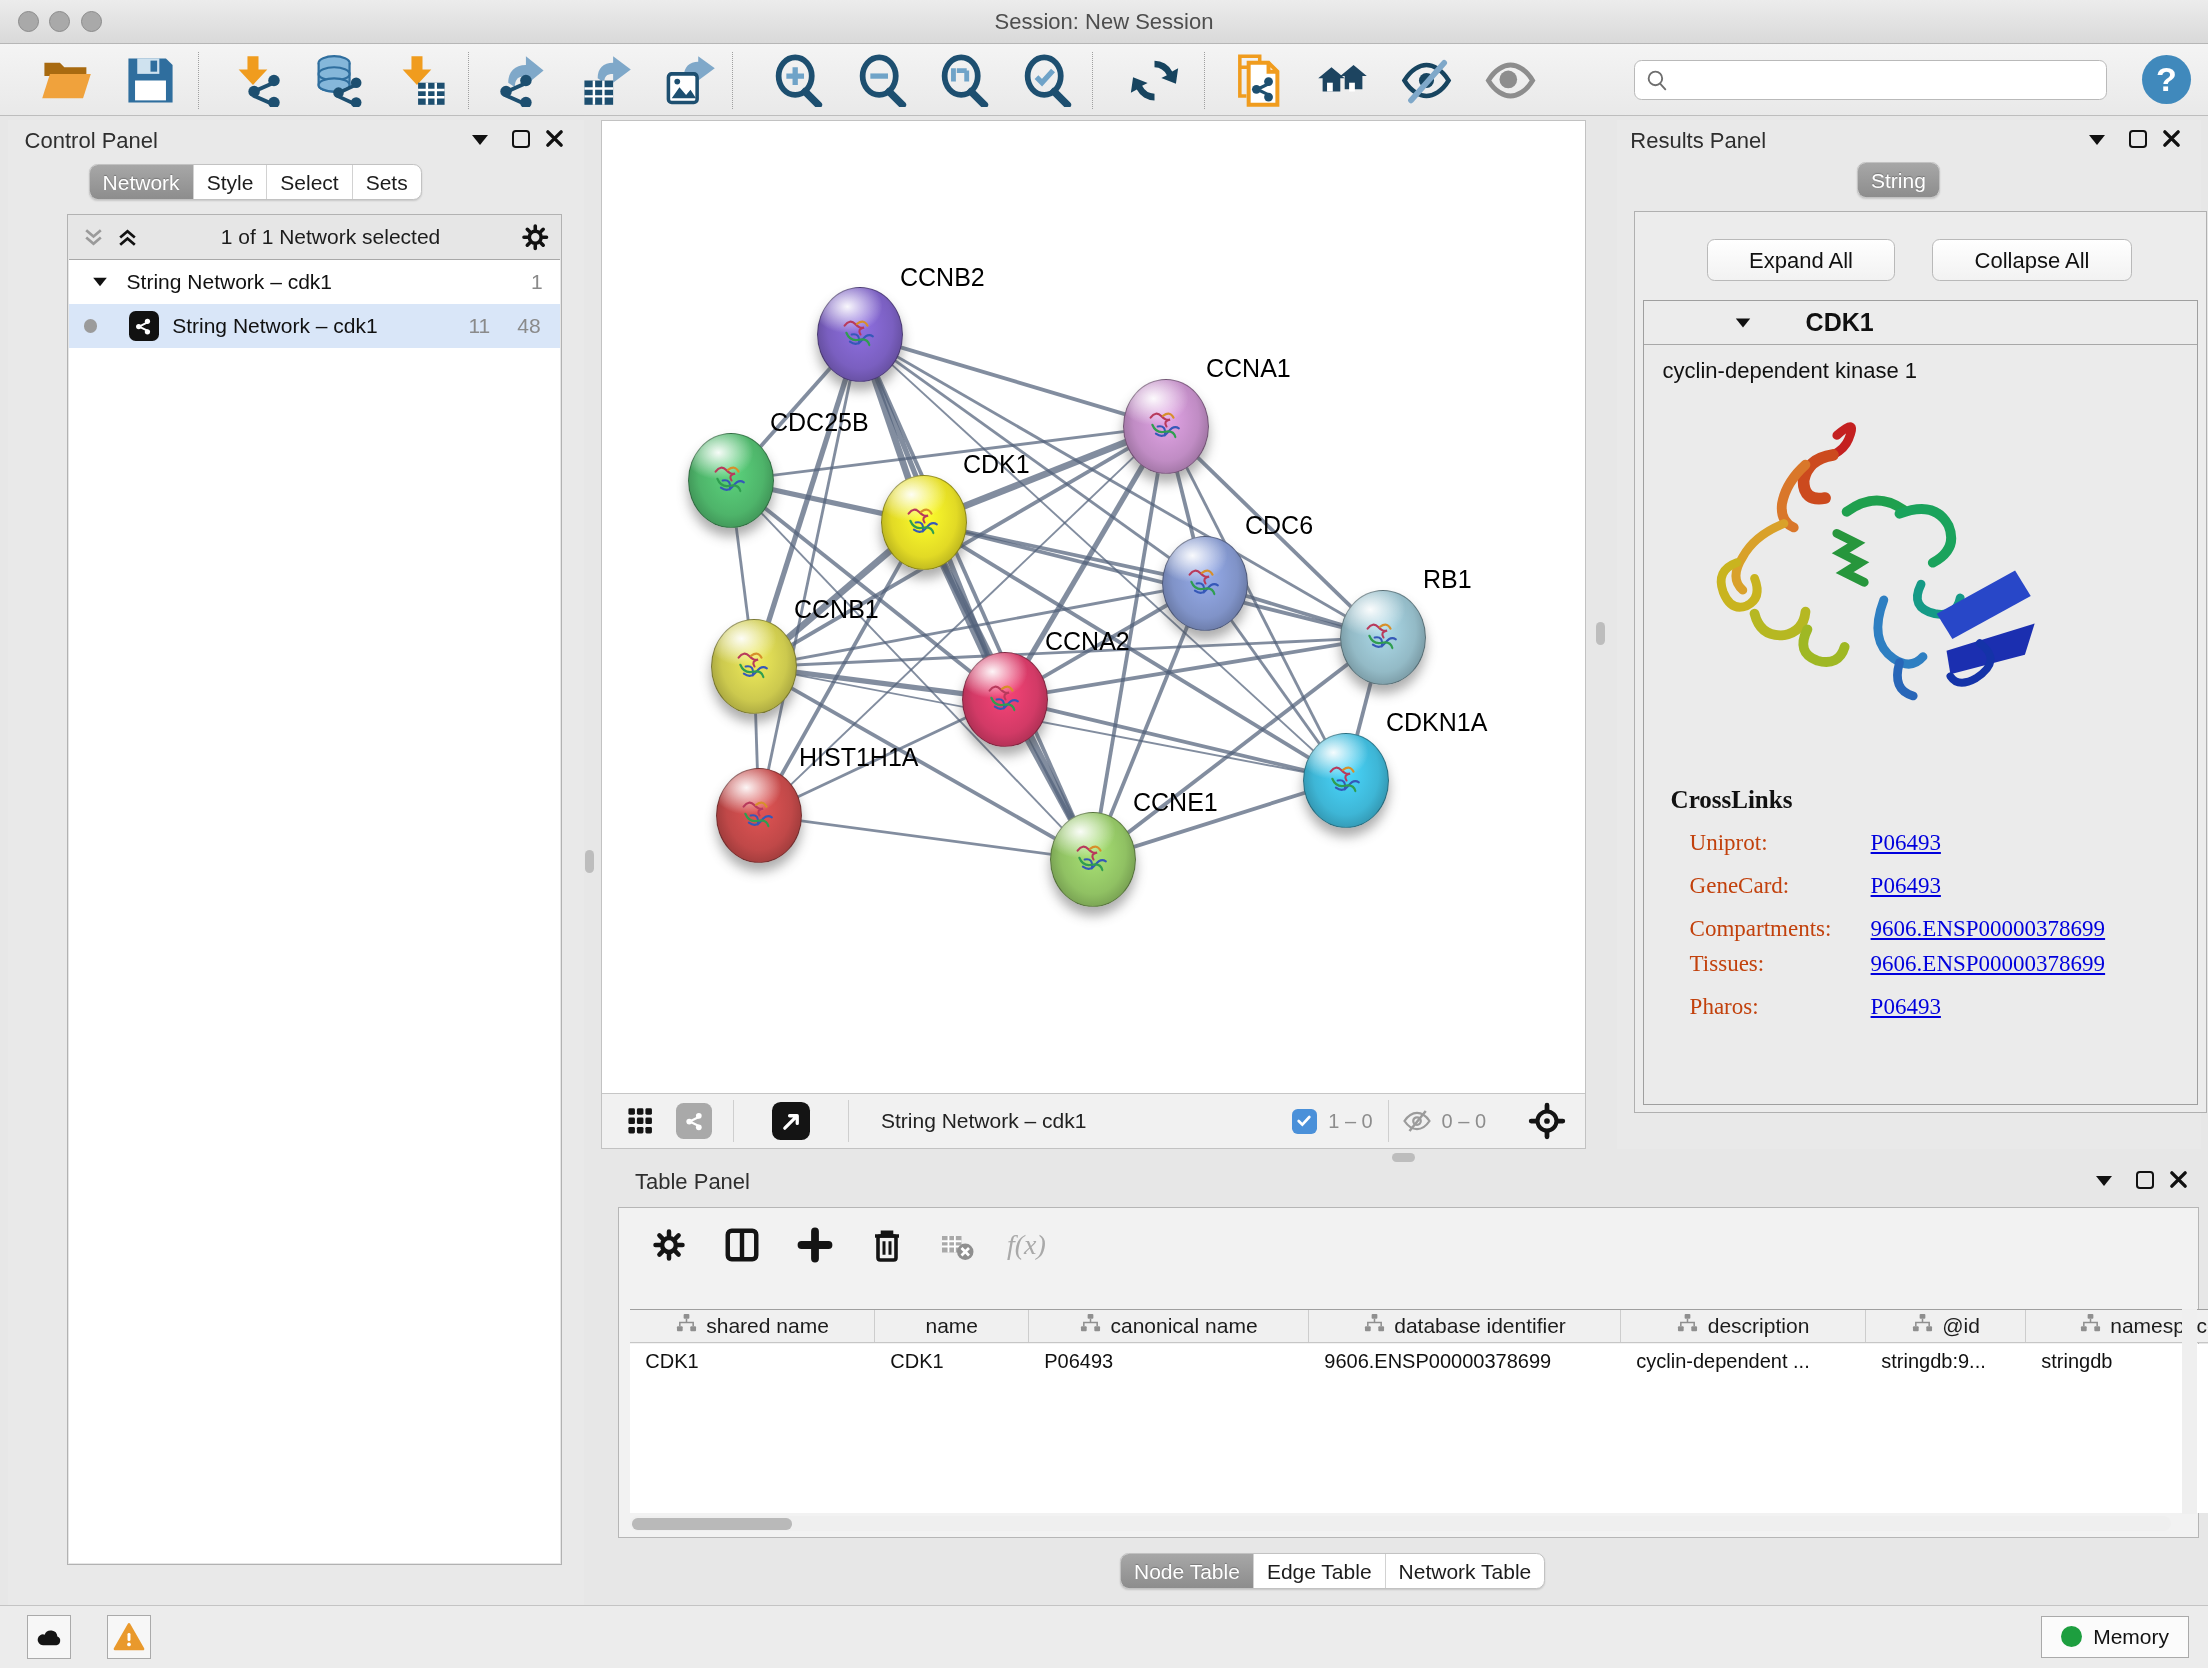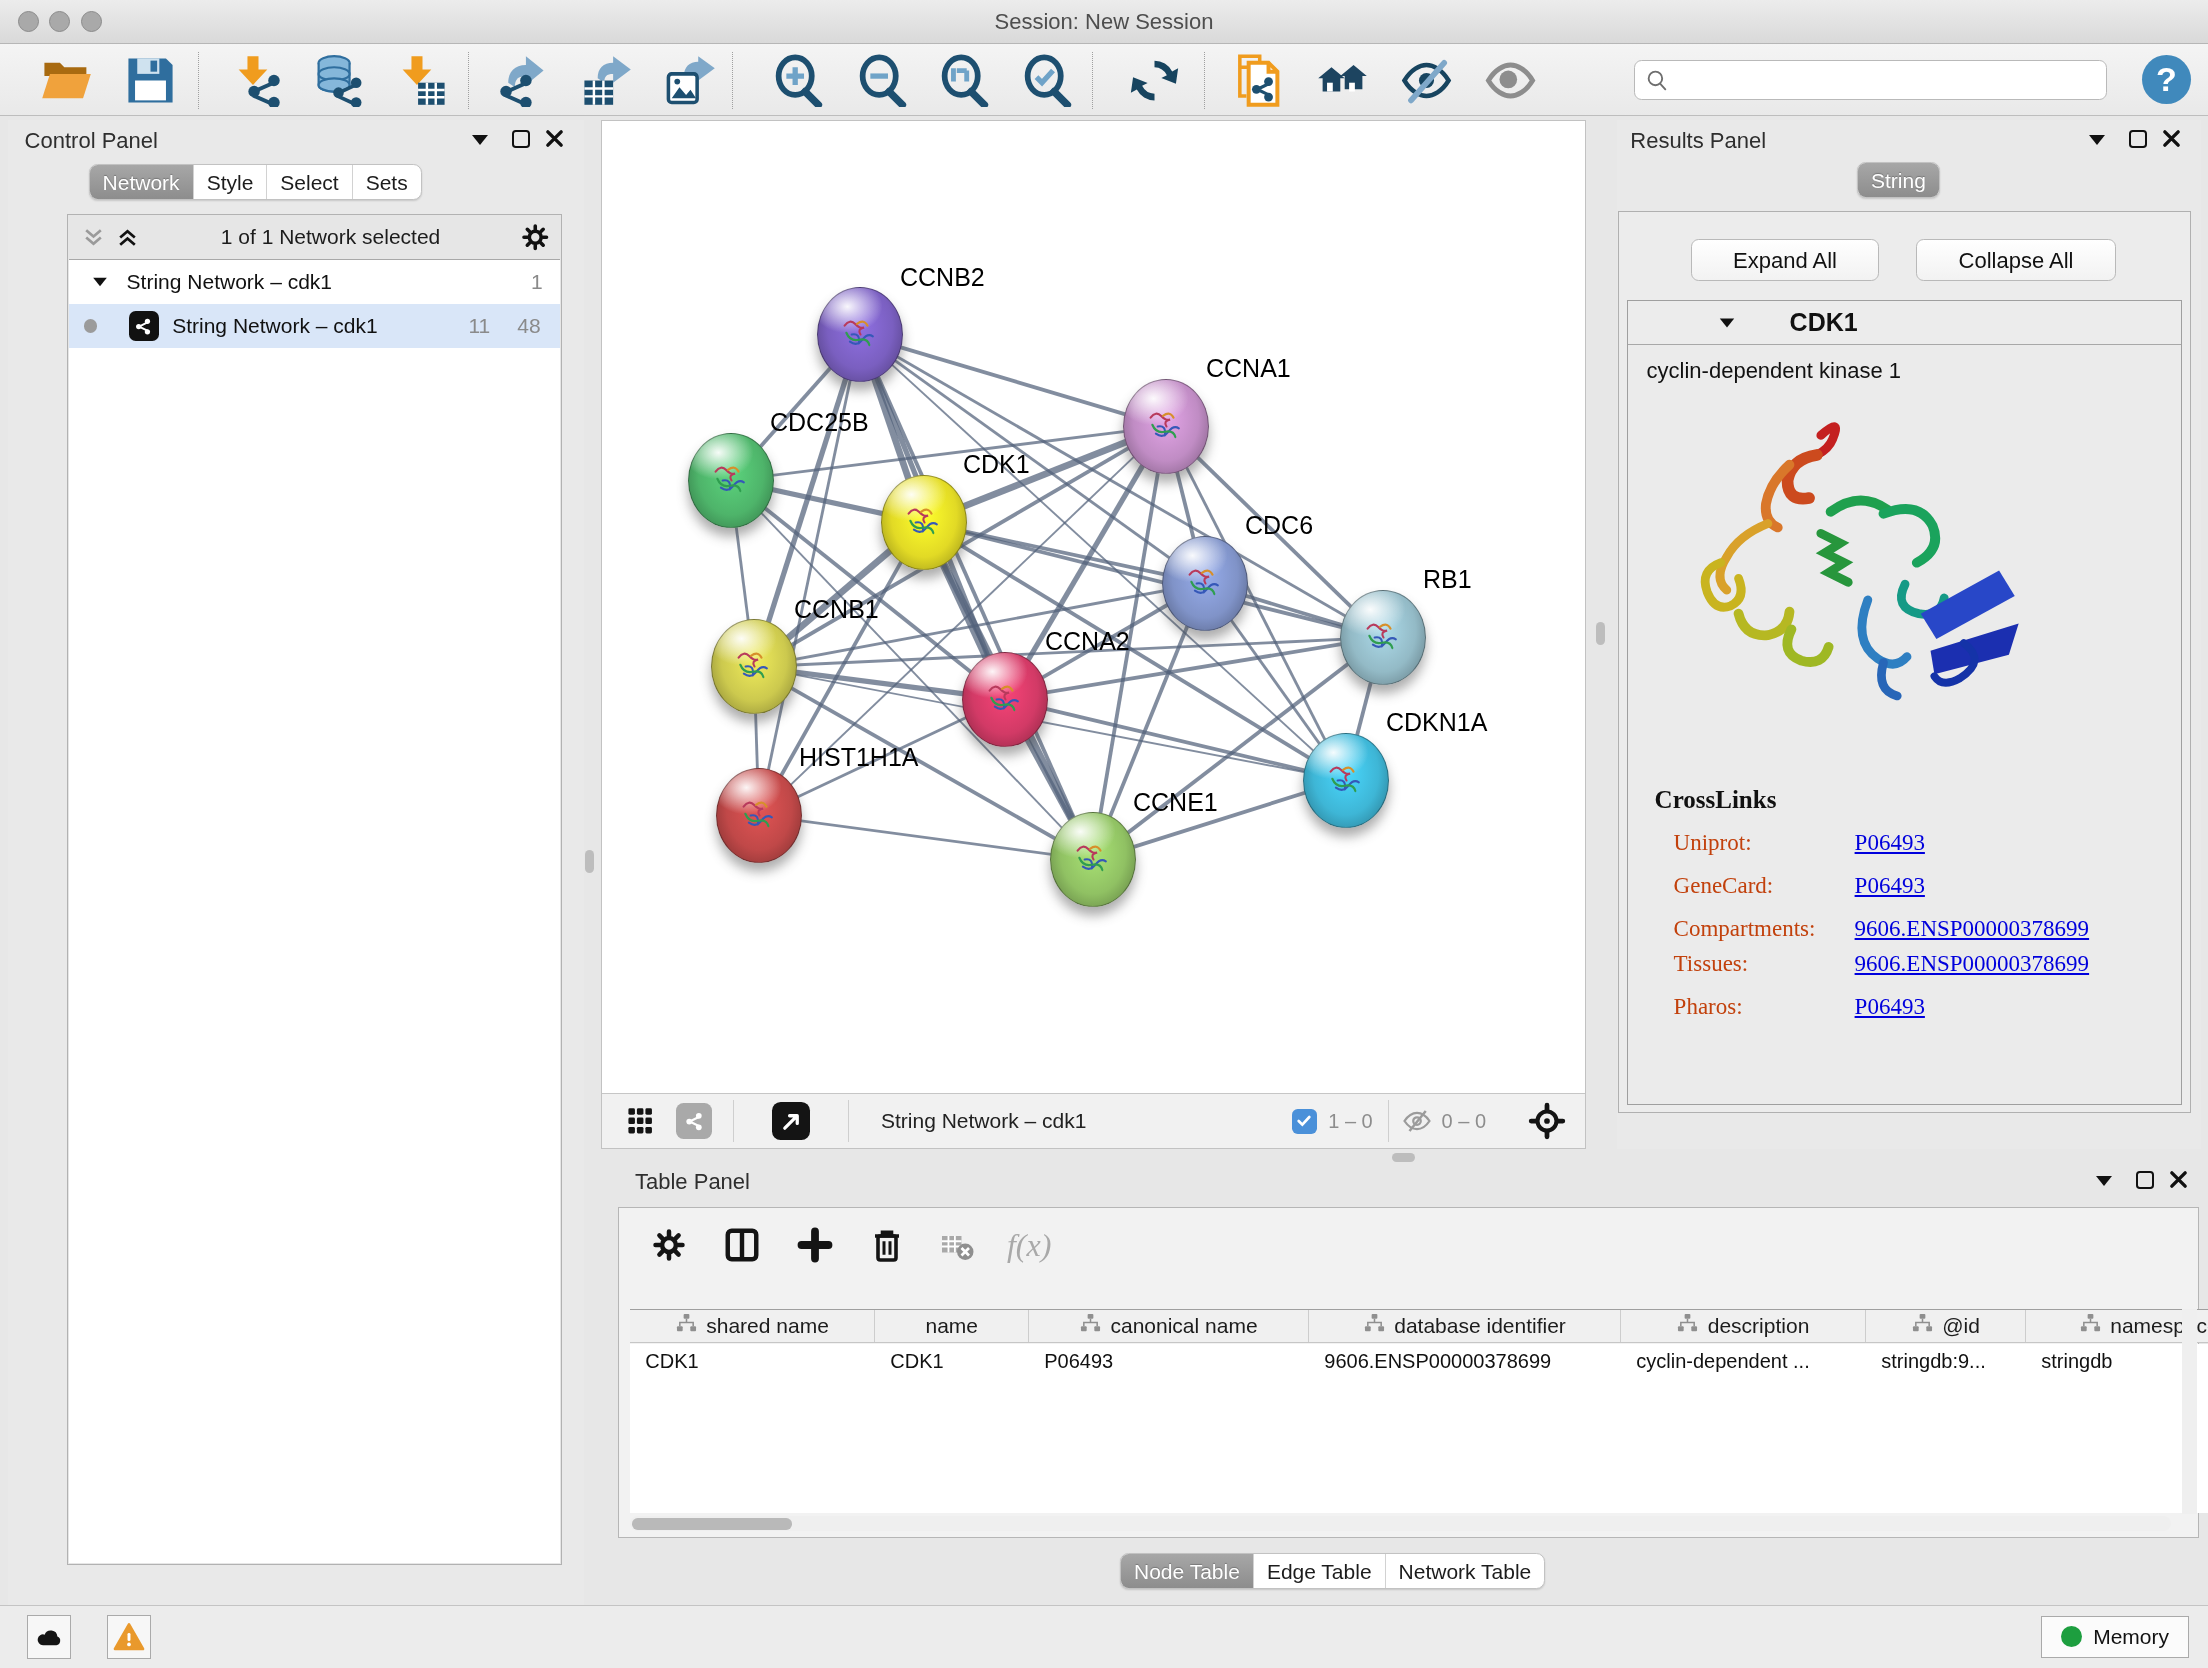--- a/index.html
+++ b/index.html
@@ -50,21 +50,21 @@
   .node{position:absolute;width:86px;height:95px;border-radius:50%;border:1px solid rgba(20,20,20,.35);
     box-shadow:0 8.6px 11.4px rgba(70,70,70,.45);display:flex;align-items:center;justify-content:center;}
   .node-label{position:absolute;font-size:25px;color:#000;white-space:nowrap;}
   .canvasbar{position:absolute;left:0;top:972px;width:983px;height:55px;background:#f1f1f1;
     border-top:1px solid #c6c6c6;display:flex;align-items:center;}
   .cbsep{width:0;height:42px;border-left:1px solid #cfcfcf;}
   .cbtext{font-size:21px;color:#222;}
   .cbcount{font-size:20px;color:#8d8d8d;}
 
   .results-panel{left:1617px;top:120px;width:584px;height:1029px;background:#e9e9e9;}
-  .rbox{left:1px;top:91px;width:573px;height:902px;background:#ececec;border:1px solid #b0b0b0;}
+  .rbox{left:17px;top:91px;width:573px;height:902px;background:#ececec;border:1px solid #b0b0b0;}
   .btn{background:linear-gradient(#ffffff,#f2f2f2);border:1px solid #b9b9b9;border-radius:7.6px;
     font-size:22px;color:#111;text-align:center;}
   .cdkbox{position:absolute;left:7.6px;top:88px;width:555px;height:805px;border:1px solid #9f9f9f;background:#ebebeb;}
   .cdkhead{height:44px;display:flex;align-items:center;background:#ececec;border-bottom:1px solid #a8a8a8;}
   .serif{font-family:"Liberation Serif",serif;}
   .xl-label{font-size:23px;color:#c2410c;}
   .xl-link{font-size:23px;color:#0000dd;text-decoration:underline;}
 
   .table-panel{left:616px;top:1165px;width:1585px;height:440px;}
   .tp-box{position:absolute;left:1.9px;top:42px;width:1581px;height:331px;background:#f2f2f2;border:1px solid #b6b6b6;}
@@ -614,21 +614,21 @@
             <path d="M4 6h16M9 6V3.6h6V6" fill="none" stroke="#141414" stroke-width="2.4"></path>
             <rect x="6" y="6" width="12" height="16" rx="1.5" fill="none" stroke="#141414" stroke-width="2.4"></rect>
             <path d="M10 9.5v9M14 9.5v9" stroke="#141414" stroke-width="2"></path>
           </svg>
         <svg style="margin-left:34px" width="36" height="36" viewBox="0 0 24 24">
             <rect x="2" y="6" width="13" height="11" fill="#a9a9a9"></rect>
             <path d="M2 9.5h13M2 13h13M6.3 6v11M10.6 6v11" stroke="#fff" stroke-width="1.2"></path>
             <circle cx="17.5" cy="16.5" r="5.5" fill="#8f8f8f"></circle>
             <path d="M15 14l5 5M20 14l-5 5" stroke="#fff" stroke-width="1.8"></path>
           </svg>
-        <span class="serif" style="margin-left:32px;font-size:32px;font-style:italic;color:#a9a9a9">f(x)</span>
+        <span class="serif" style="margin-left:32px;font-size:28px;font-style:italic;color:#a9a9a9">f(x)</span>
       </div>
       <div class="grid-head" id="grid-head" style="width: 1644px;">
           <div class="gh-cell" style="width: 245px;">
             <span><svg width="21" height="21" viewBox="0 0 22 22">
                 <g fill="#8f8f8f">
                   <rect x="8" y="1" width="6" height="5" rx="1"></rect>
                   <rect x="1" y="14" width="6" height="5" rx="1"></rect>
                   <rect x="15" y="14" width="6" height="5" rx="1"></rect>
                 </g>
                 <path d="M11 6v4M4 14v-4h14v4" stroke="#8f8f8f" stroke-width="1.6" fill="none"></path>

